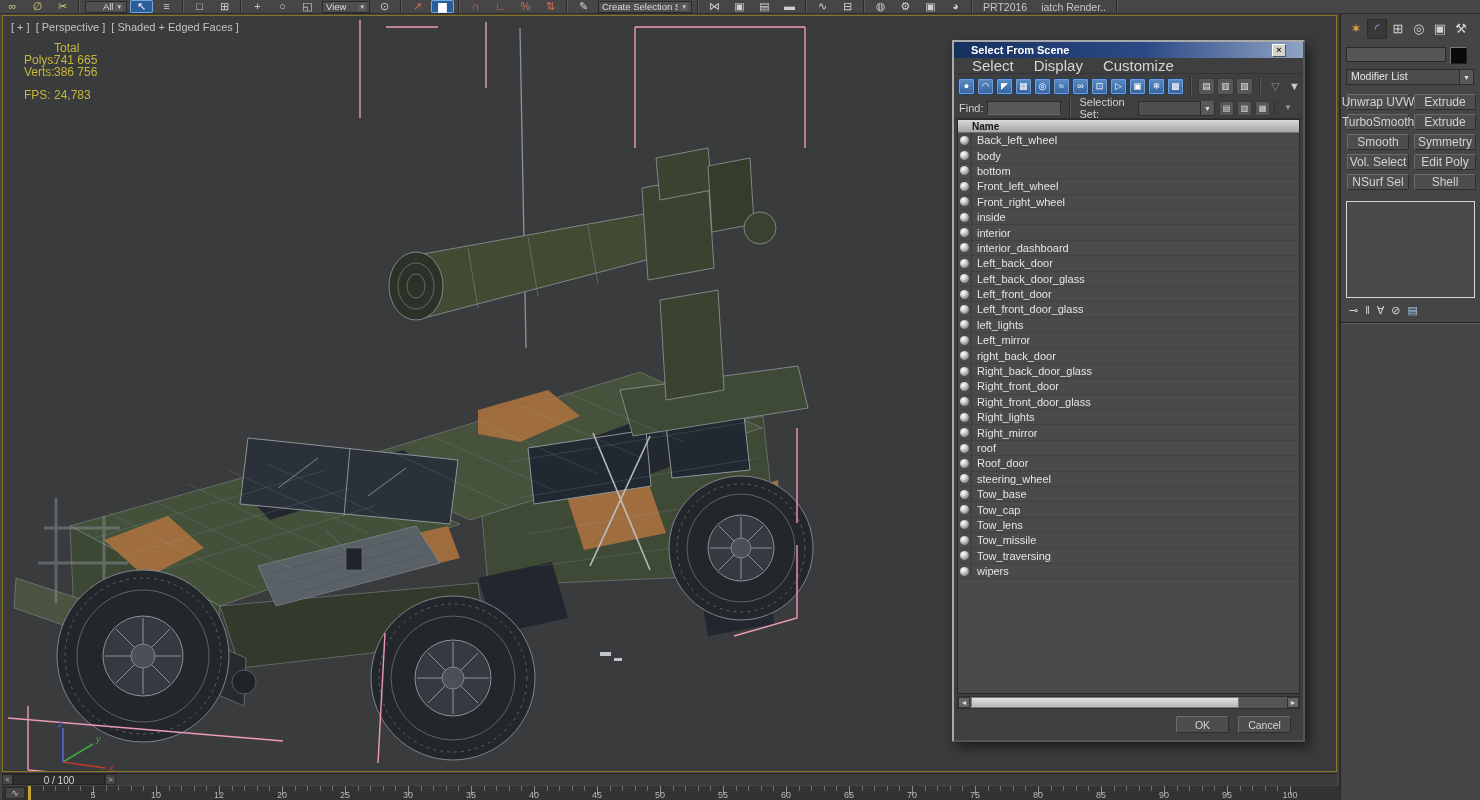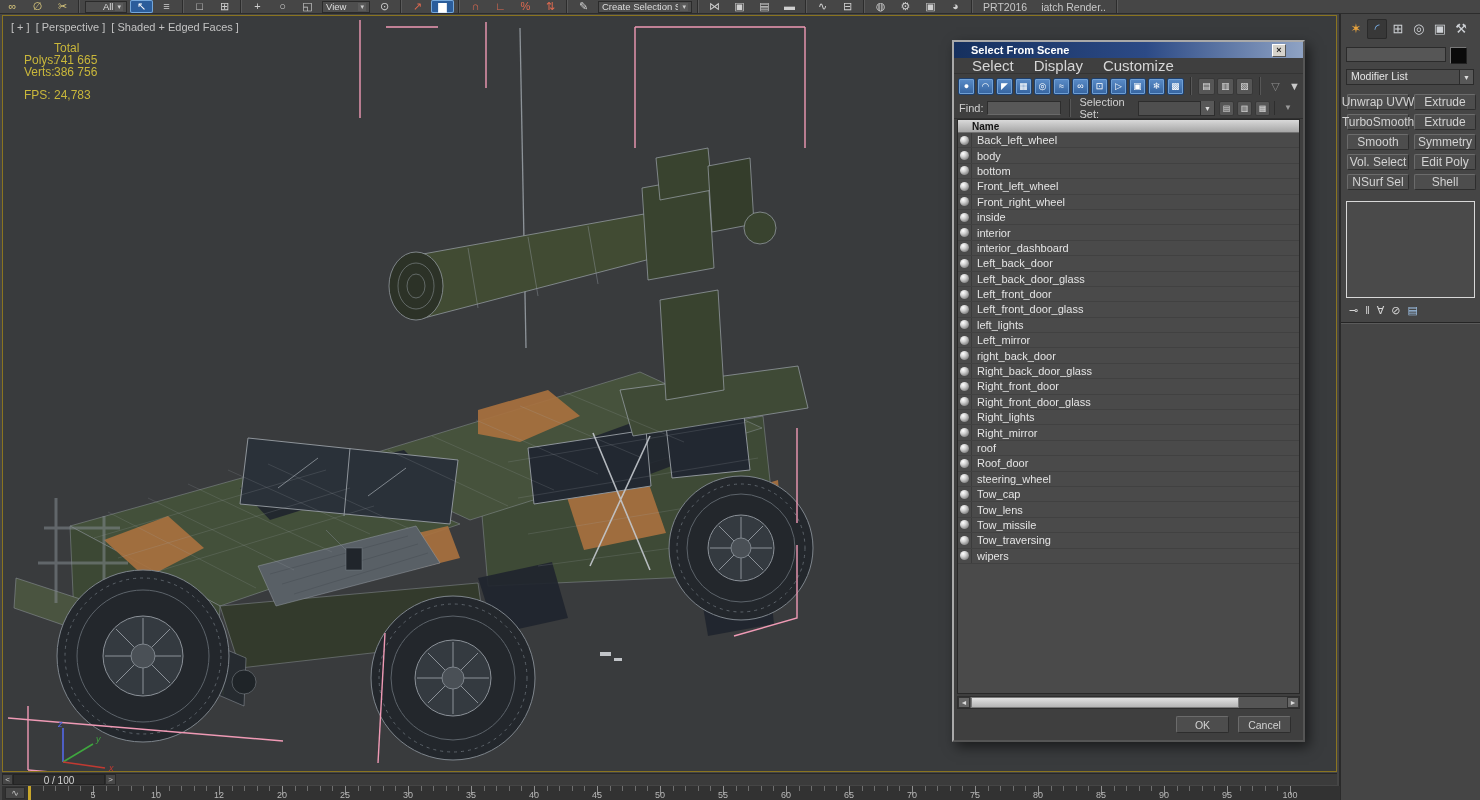--- a/index.html
+++ b/index.html
@@ -573,20 +573,26 @@
           <div class="row" data-interactable="true">
             <div class="icell" data-interactable="false">
               <div class="icon-sphere" data-interactable="false"></div>
             </div>
             <div class="rlabel" data-interactable="false">steering_wheel</div>
           </div>
           <div class="row" data-interactable="true">
             <div class="icell" data-interactable="false">
               <div class="icon-sphere" data-interactable="false"></div>
             </div>
+            <div class="rlabel" data-interactable="false">Tow_base</div>
+          </div>
+          <div class="row" data-interactable="true">
+            <div class="icell" data-interactable="false">
+              <div class="icon-sphere" data-interactable="false"></div>
+            </div>
             <div class="rlabel" data-interactable="false">Tow_cap</div>
           </div>
           <div class="row" data-interactable="true">
             <div class="icell" data-interactable="false">
               <div class="icon-sphere" data-interactable="false"></div>
             </div>
             <div class="rlabel" data-interactable="false">Tow_lens</div>
           </div>
           <div class="row" data-interactable="true">
             <div class="icell" data-interactable="false">

